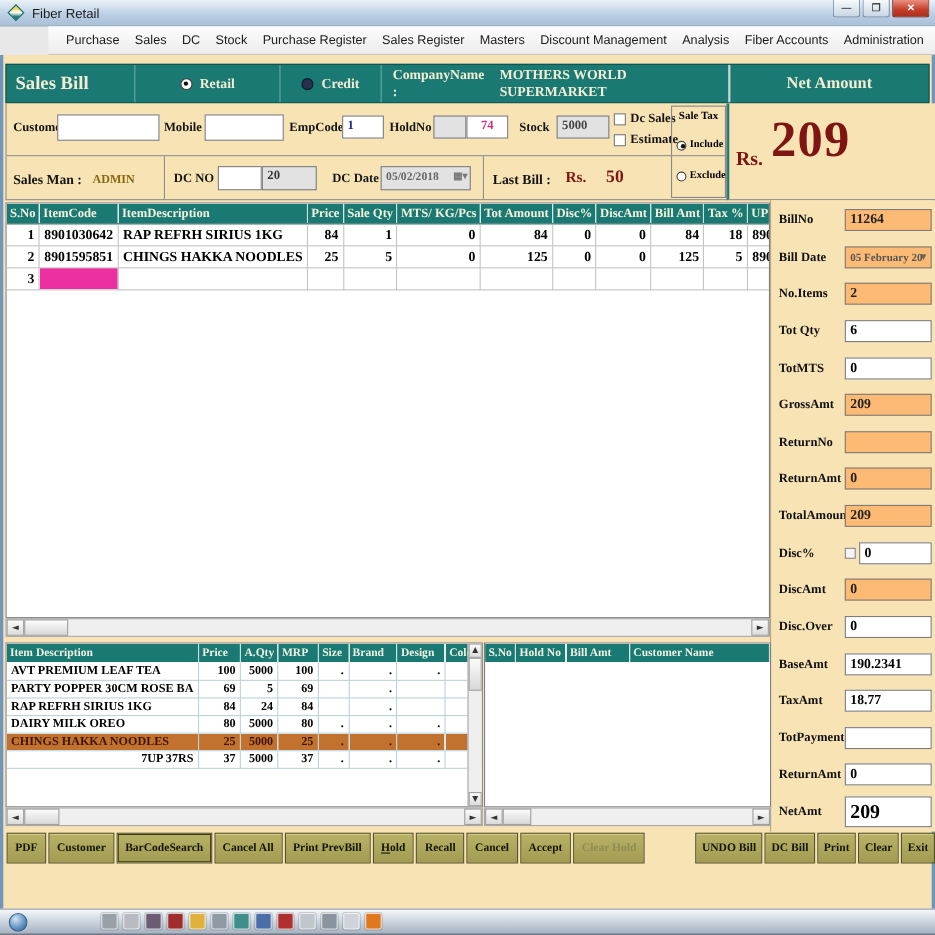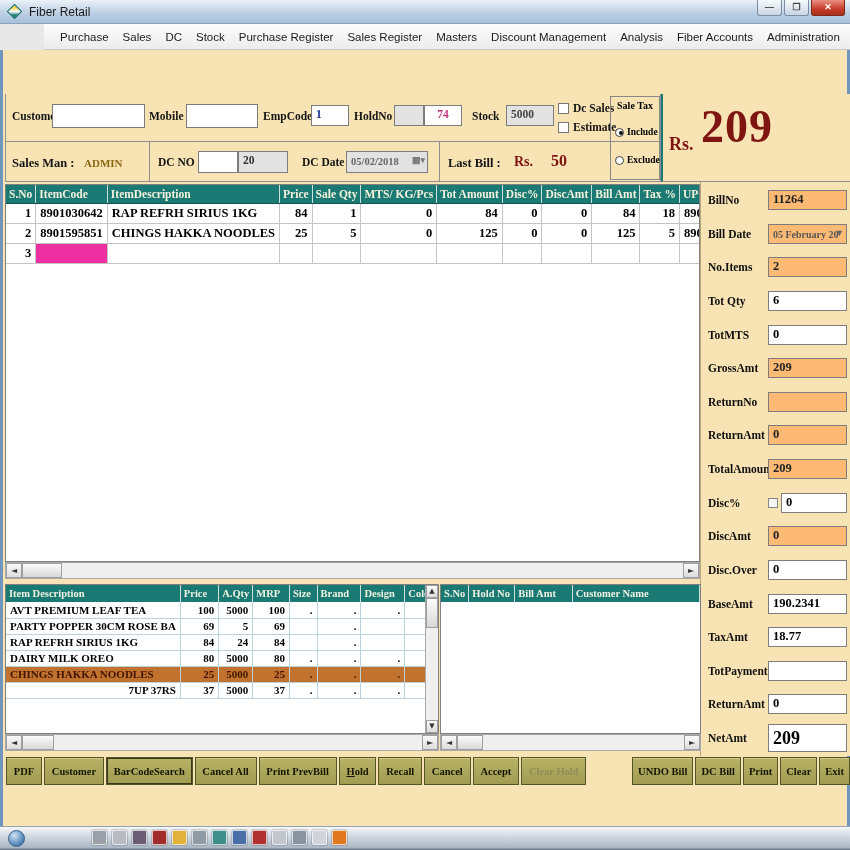--- a/index.html
+++ b/index.html
@@ -152,20 +152,36 @@
       <span class="menu-item">Masters</span>
       <span class="menu-item">Discount Management</span>
       <span class="menu-item">Analysis</span>
       <span class="menu-item">Fiber Accounts</span>
       <span class="menu-item">Administration</span>
       <span class="menu-item">Printing</span>
     </div>
 
   <div class="window-body">
 
+    <div class="header-bar">
+      <div class="hd-sec hd-title">Sales Bill</div>
+      <div class="hd-sec hd-retail">
+        <span class="radio sel"></span>
+        <span class="hd-lab">Retail</span>
+      </div>
+      <div class="hd-sec hd-credit">
+        <span class="radio dark"></span>
+        <span class="hd-lab">Credit</span>
+      </div>
+      <div class="hd-sec hd-company">
+        <span>CompanyName :</span>
+        <span>MOTHERS WORLD SUPERMARKET</span>
+      </div>
+      <div class="hd-sec hd-net">Net Amount</div>
+    </div>
 
     <div class="form-area">
       <span class="flabel" style="left:6px;top:16px">Customer</span>
       <div class="fbox" style="left:46px;top:10px;width:93px;height:24px"></div>
       <span class="flabel" style="left:143px;top:16px">Mobile</span>
       <div class="fbox" style="left:180px;top:10px;width:72px;height:24px"></div>
       <span class="flabel" style="left:257px;top:16px">EmpCode</span>
       <div class="fbox" style="left:305px;top:11px;width:38px;height:21px;color:#1b2d8f">1</div>
       <span class="flabel" style="left:348px;top:16px">HoldNo</span>
       <div class="fbox gray" style="left:388px;top:11px;width:30px;height:21px"></div>

